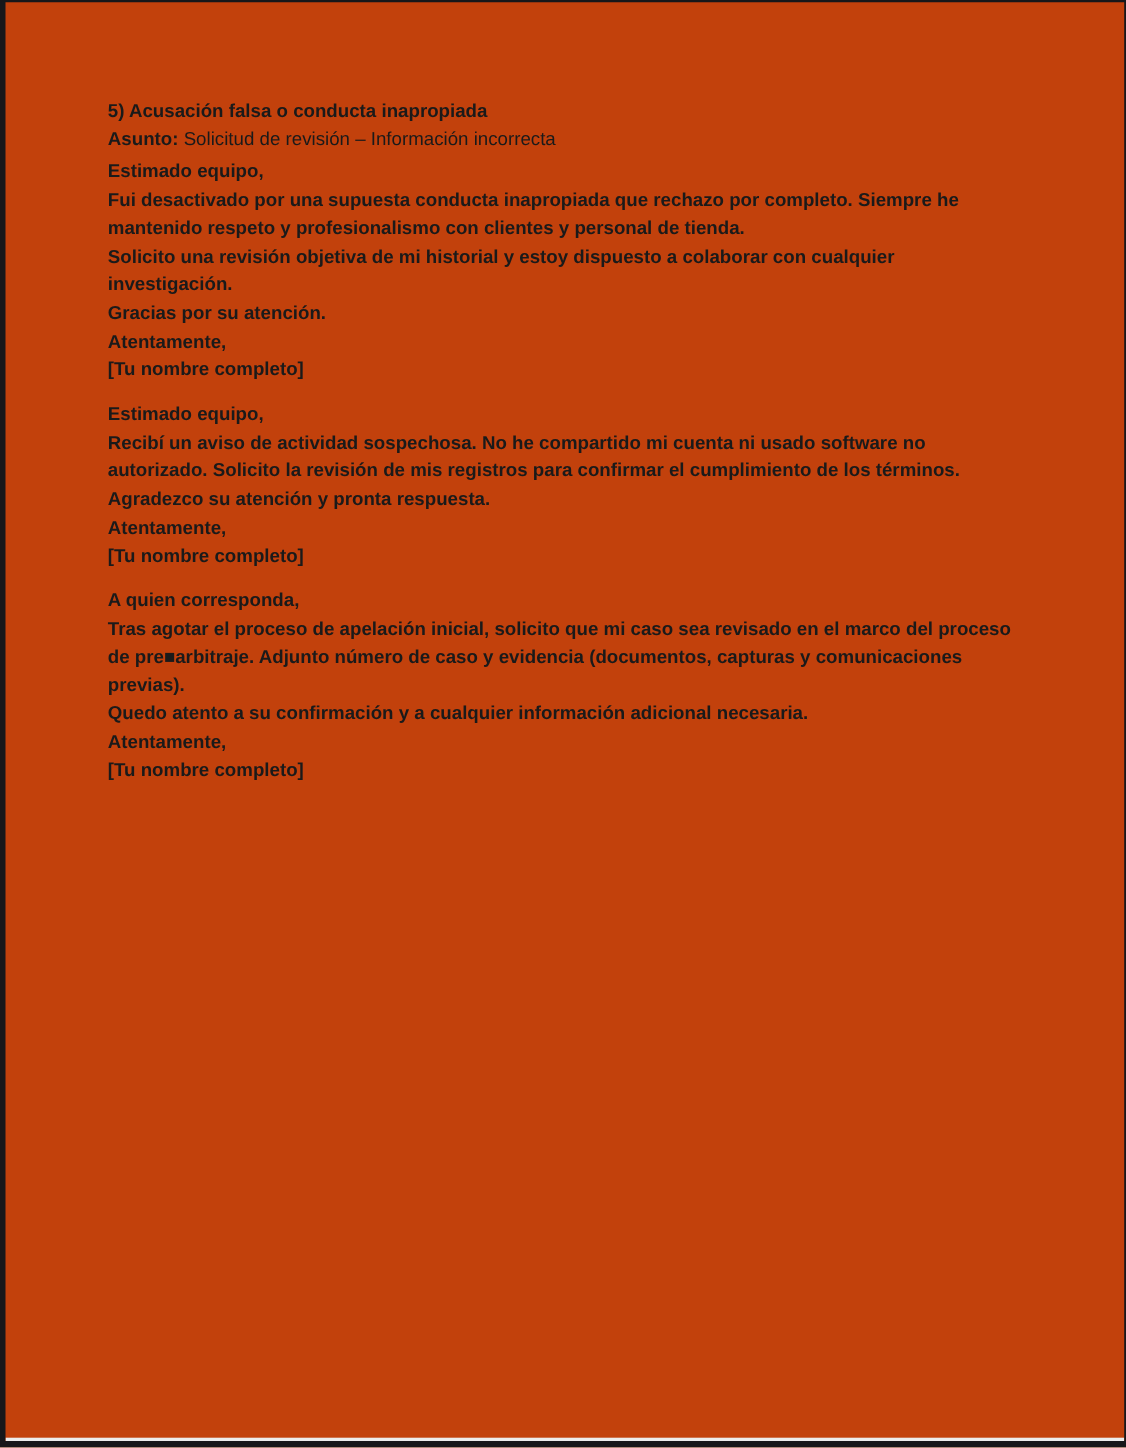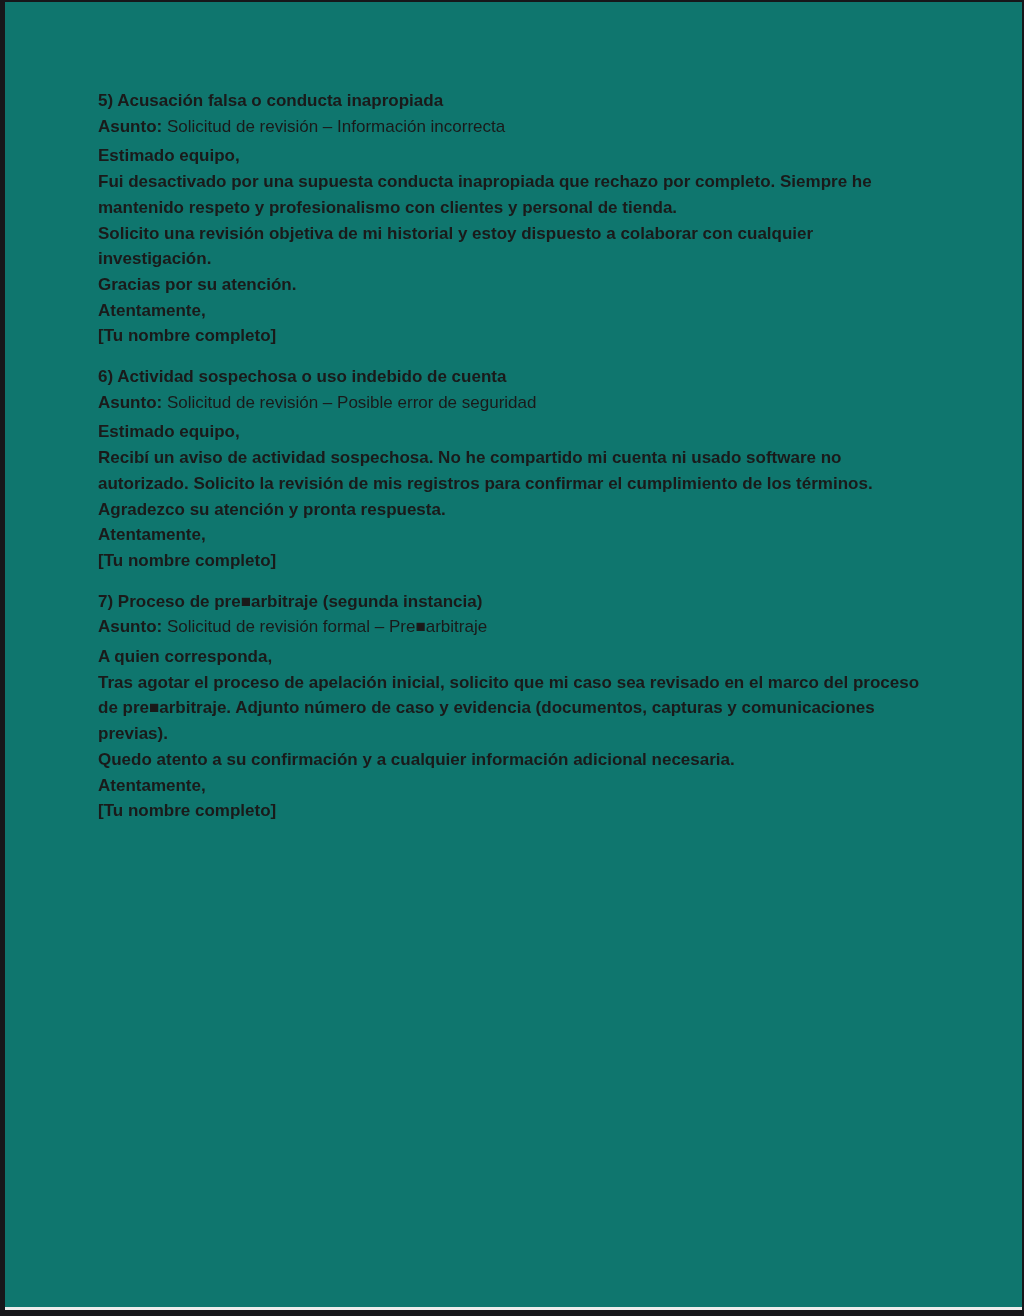--- a/index.html
+++ b/index.html
@@ -5,21 +5,21 @@
   html, body {
     margin: 0;
     padding: 0;
     background: #ffffff;
   }
   .frame {
     position: relative;
     box-sizing: border-box;
     width: 1024px;
     height: 1316px;
-    background: #0f766e;
+    background: #c2410c;
     border-left: 5px solid #17171a;
     border-top: 2px solid #17171a;
     border-right: 2px solid #17171a;
     border-bottom: 6px solid #17171a;
     overflow: hidden;
   }
   .bottom-shade {
     position: absolute;
     left: 0;
     right: 0;
@@ -53,24 +53,22 @@
 
 <div class="frame">
   <div class="doc">
 
     <section>
       <p class="section-header"><span class="bold">5) Acusación falsa o conducta inapropiada</span><br><span class="bold">Asunto:</span> <span>Solicitud de revisión – Información incorrecta</span></p>
       <p class="letter-body">Estimado equipo,<br>Fui desactivado por una supuesta conducta inapropiada que rechazo por completo. Siempre he<br>mantenido respeto y profesionalismo con clientes y personal de tienda.<br>Solicito una revisión objetiva de mi historial y estoy dispuesto a colaborar con cualquier investigación.<br>Gracias por su atención.<br>Atentamente,<br>[Tu nombre completo]</p>
     </section>
 
     <section>
-      <p class="section-header"><span class="bold">6) Actividad sospechosa o uso indebido de cuenta</span><br><span class="bold">Asunto:</span> <span>Solicitud de revisión – Posible error de seguridad</span></p>
       <p class="letter-body">Estimado equipo,<br>Recibí un aviso de actividad sospechosa. No he compartido mi cuenta ni usado software no<br>autorizado. Solicito la revisión de mis registros para confirmar el cumplimiento de los términos.<br>Agradezco su atención y pronta respuesta.<br>Atentamente,<br>[Tu nombre completo]</p>
     </section>
 
     <section>
-      <p class="section-header"><span class="bold">7) Proceso de pre■arbitraje (segunda instancia)</span><br><span class="bold">Asunto:</span> <span>Solicitud de revisión formal – Pre■arbitraje</span></p>
       <p class="letter-body">A quien corresponda,<br>Tras agotar el proceso de apelación inicial, solicito que mi caso sea revisado en el marco del proceso<br>de pre■arbitraje. Adjunto número de caso y evidencia (documentos, capturas y comunicaciones<br>previas).<br>Quedo atento a su confirmación y a cualquier información adicional necesaria.<br>Atentamente,<br>[Tu nombre completo]</p>
     </section>
 
   </div>
   <div class="bottom-shade"></div>
 </div>
 
 </body></html>

